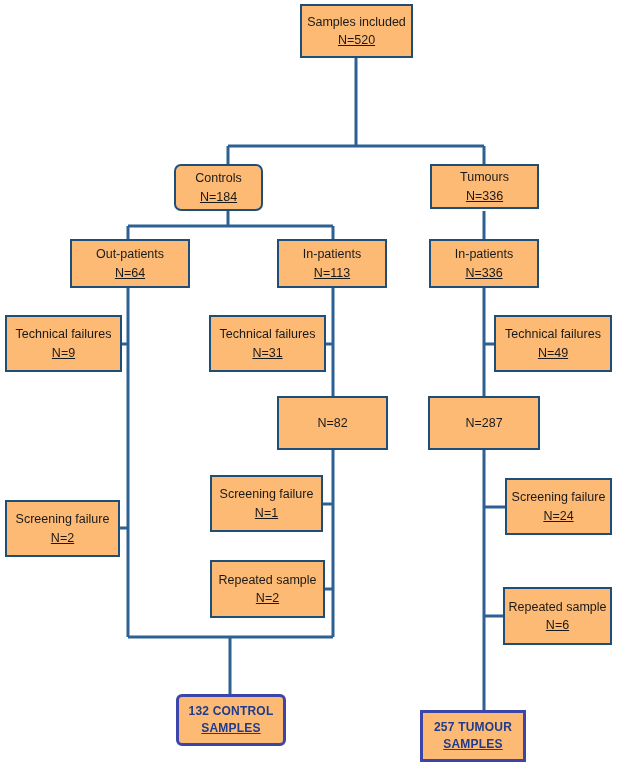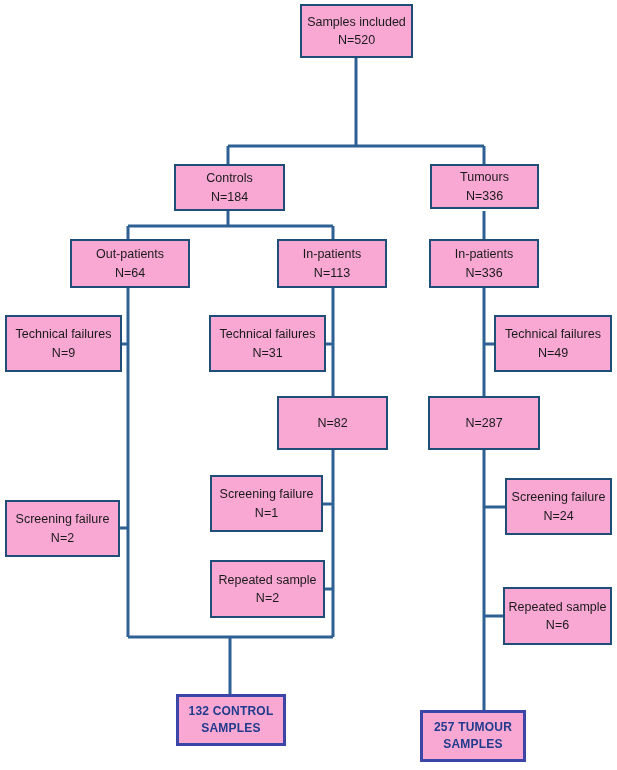--- a/index.html
+++ b/index.html
@@ -21,34 +21,34 @@
     position: absolute;
     left: 0;
     top: 0;
     width: 617px;
     height: 770px;
     pointer-events: none;
   }
   .node {
     position: absolute;
     box-sizing: border-box;
-    background: #f9a8d4;
+    background: #fdba74;
     border: 2.5px solid #1F4E79;
     display: flex;
     flex-direction: column;
     align-items: center;
     justify-content: center;
     color: #1a1a1a;
     font-size: 12.5px;
     line-height: 1.45;
     text-align: center;
     z-index: 2;
   }
   .node .line1 { white-space: nowrap; }
-  .node .line2 { white-space: nowrap; }
+  .node .line2 { white-space: nowrap; text-decoration: underline; }
   .node.terminal {
     border: 3px solid #3B46A8;
     font-weight: bold;
     font-size: 12px;
     letter-spacing: 0.2px;
   }
   .node.terminal .line1,
   .node.terminal .line2 { color: #1F3B8C; }
 </style>
 </head>
@@ -99,21 +99,21 @@
 
       <path d="M 484,616 L 503,616"></path>
     </g>
   </svg>
 
   <div class="node" style="left:300px; top:4px; width:113px; height:54px;">
     <span class="line1">Samples included</span>
     <span class="line2">N=520</span>
   </div>
 
-  <div class="node" style="left:174px; top:164px; width:111px; height:47px;">
+  <div class="node" style="left:174px; top:164px; width:89px; height:47px;border-radius:7px;">
     <span class="line1">Controls</span>
     <span class="line2">N=184</span>
   </div>
 
   <div class="node" style="left:430px; top:164px; width:109px; height:45px;">
     <span class="line1">Tumours</span>
     <span class="line2">N=336</span>
   </div>
 
   <div class="node" style="left:70px; top:239px; width:120px; height:49px;">
@@ -175,21 +175,21 @@
   <div class="node" style="left:210px; top:560px; width:115px; height:58px;">
     <span class="line1">Repeated sample</span>
     <span class="line2">N=2</span>
   </div>
 
   <div class="node" style="left:503px; top:587px; width:109px; height:58px;">
     <span class="line1">Repeated sample</span>
     <span class="line2">N=6</span>
   </div>
 
-  <div class="node terminal" style="left:176px; top:694px; width:110px; height:52px;">
+  <div class="node terminal" style="left:176px; top:694px; width:110px; height:52px;border-radius:6px;">
     <span class="line1">132 CONTROL</span>
     <span class="line2">SAMPLES</span>
   </div>
 
   <div class="node terminal" style="left:420px; top:710px; width:106px; height:52px;">
     <span class="line1">257  TUMOUR</span>
     <span class="line2">SAMPLES</span>
   </div>
 
 </div>

